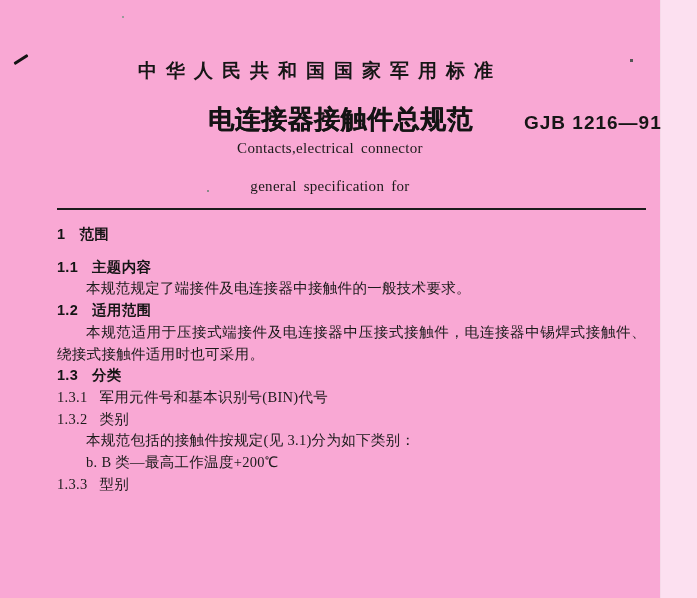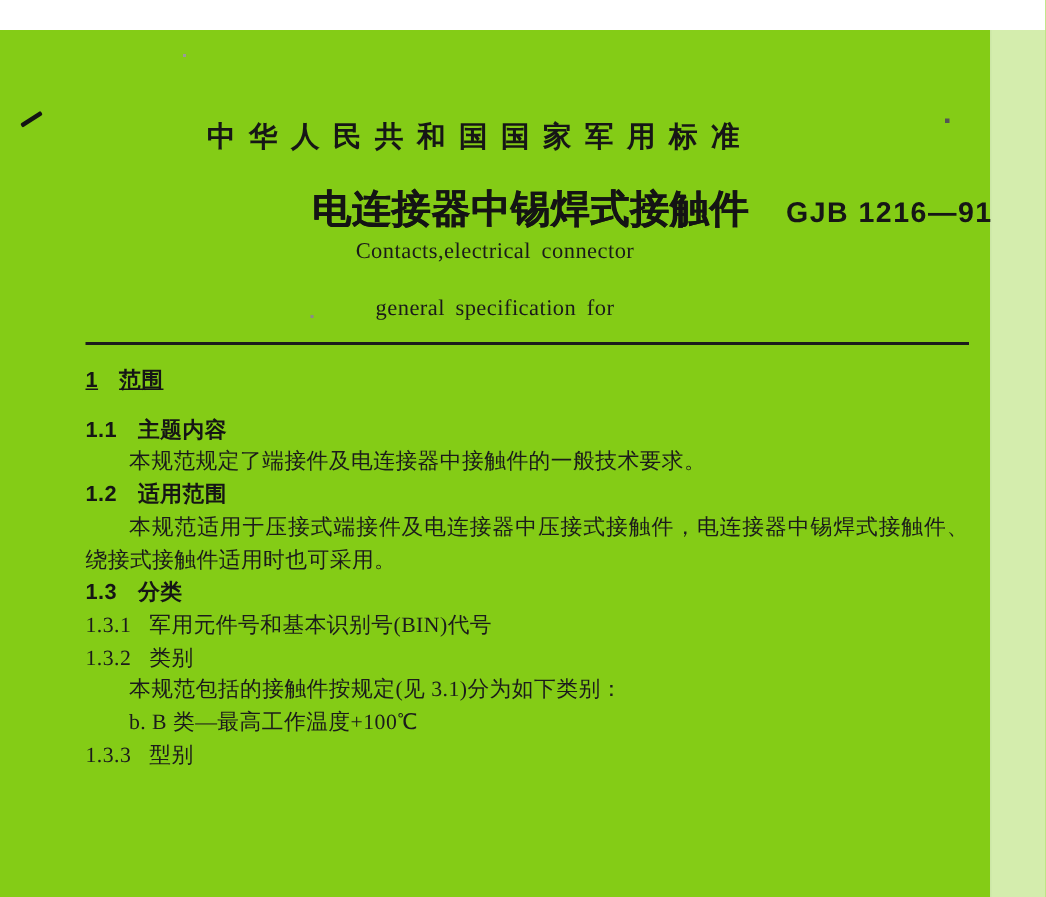--- a/index.html
+++ b/index.html
@@ -7,22 +7,21 @@
   body {
     width: 697px; height: 598px;
     position: relative;
     overflow: hidden;
     background: #ffffff;
     font-family: "Liberation Serif", serif;
     color: #1b1b1b;
   }
   .page {
     position: absolute; inset: 0;
-    background: #84cc16;
-    margin-top: 20px;
+    background: #f9a8d4;
   }
   
   .page-edge {
     position: absolute; left: 660px; top: 0;
     width: 37px; height: 598px;
     background: #ffffff; opacity: .65;
     border-left: 1px solid rgba(0,0,0,0.04);
   }
   
   .pen-mark {
@@ -90,40 +89,40 @@
     font-weight: bold;
     color: #151515;
   }
   .h .num { margin-right: 14px; }
   .h3 {
     font-family: "Liberation Serif", serif;
     font-weight: normal;
     color: #1b1b1b;
   }
   .h3 .num { margin-right: 12px; }
-  .scope-h { margin-bottom: 11px; text-decoration: underline; }
+  .scope-h { margin-bottom: 11px; }
   p.para {
     margin: 0;
     text-indent: 29px;
     text-align: justify;
   }
   .list-item { padding-left: 29px; }
 </style>
 </head>
 <body>
 
 <div class="page">
   <div class="page-edge"></div>
   <div class="pen-mark"></div>
   <div class="speck s1"></div>
   <div class="speck s2"></div>
   <div class="speck s3"></div>
 
   <div class="hdr-country">中华人民共和国国家军用标准</div>
-  <div class="hdr-title">电连接器中锡焊式接触件</div>
+  <div class="hdr-title">电连接器接触件总规范</div>
   <div class="hdr-number">GJB 1216—91</div>
   <div class="hdr-en en1">Contacts,electrical connector</div>
   <div class="hdr-en en2">general specification for</div>
   <div class="rule"></div>
 
   <div class="doc-body">
 
     <div class="h scope-h">
       <span class="num">1</span><span class="ttl">范围</span>
     </div>
@@ -143,20 +142,20 @@
     </div>
 
     <div class="h3">
       <span class="num">1.3.1</span><span class="ttl">军用元件号和基本识别号(BIN)代号</span>
     </div>
 
     <div class="h3">
       <span class="num">1.3.2</span><span class="ttl">类别</span>
     </div>
     <p class="para">本规范包括的接触件按规定(见 3.1)分为如下类别：</p>
-    <div class="list-item">b.  B 类—最高工作温度+100℃</div>
+    <div class="list-item">b.  B 类—最高工作温度+200℃</div>
 
     <div class="h3">
       <span class="num">1.3.3</span><span class="ttl">型别</span>
     </div>
 
   </div>
 </div>
 
 </body></html>

